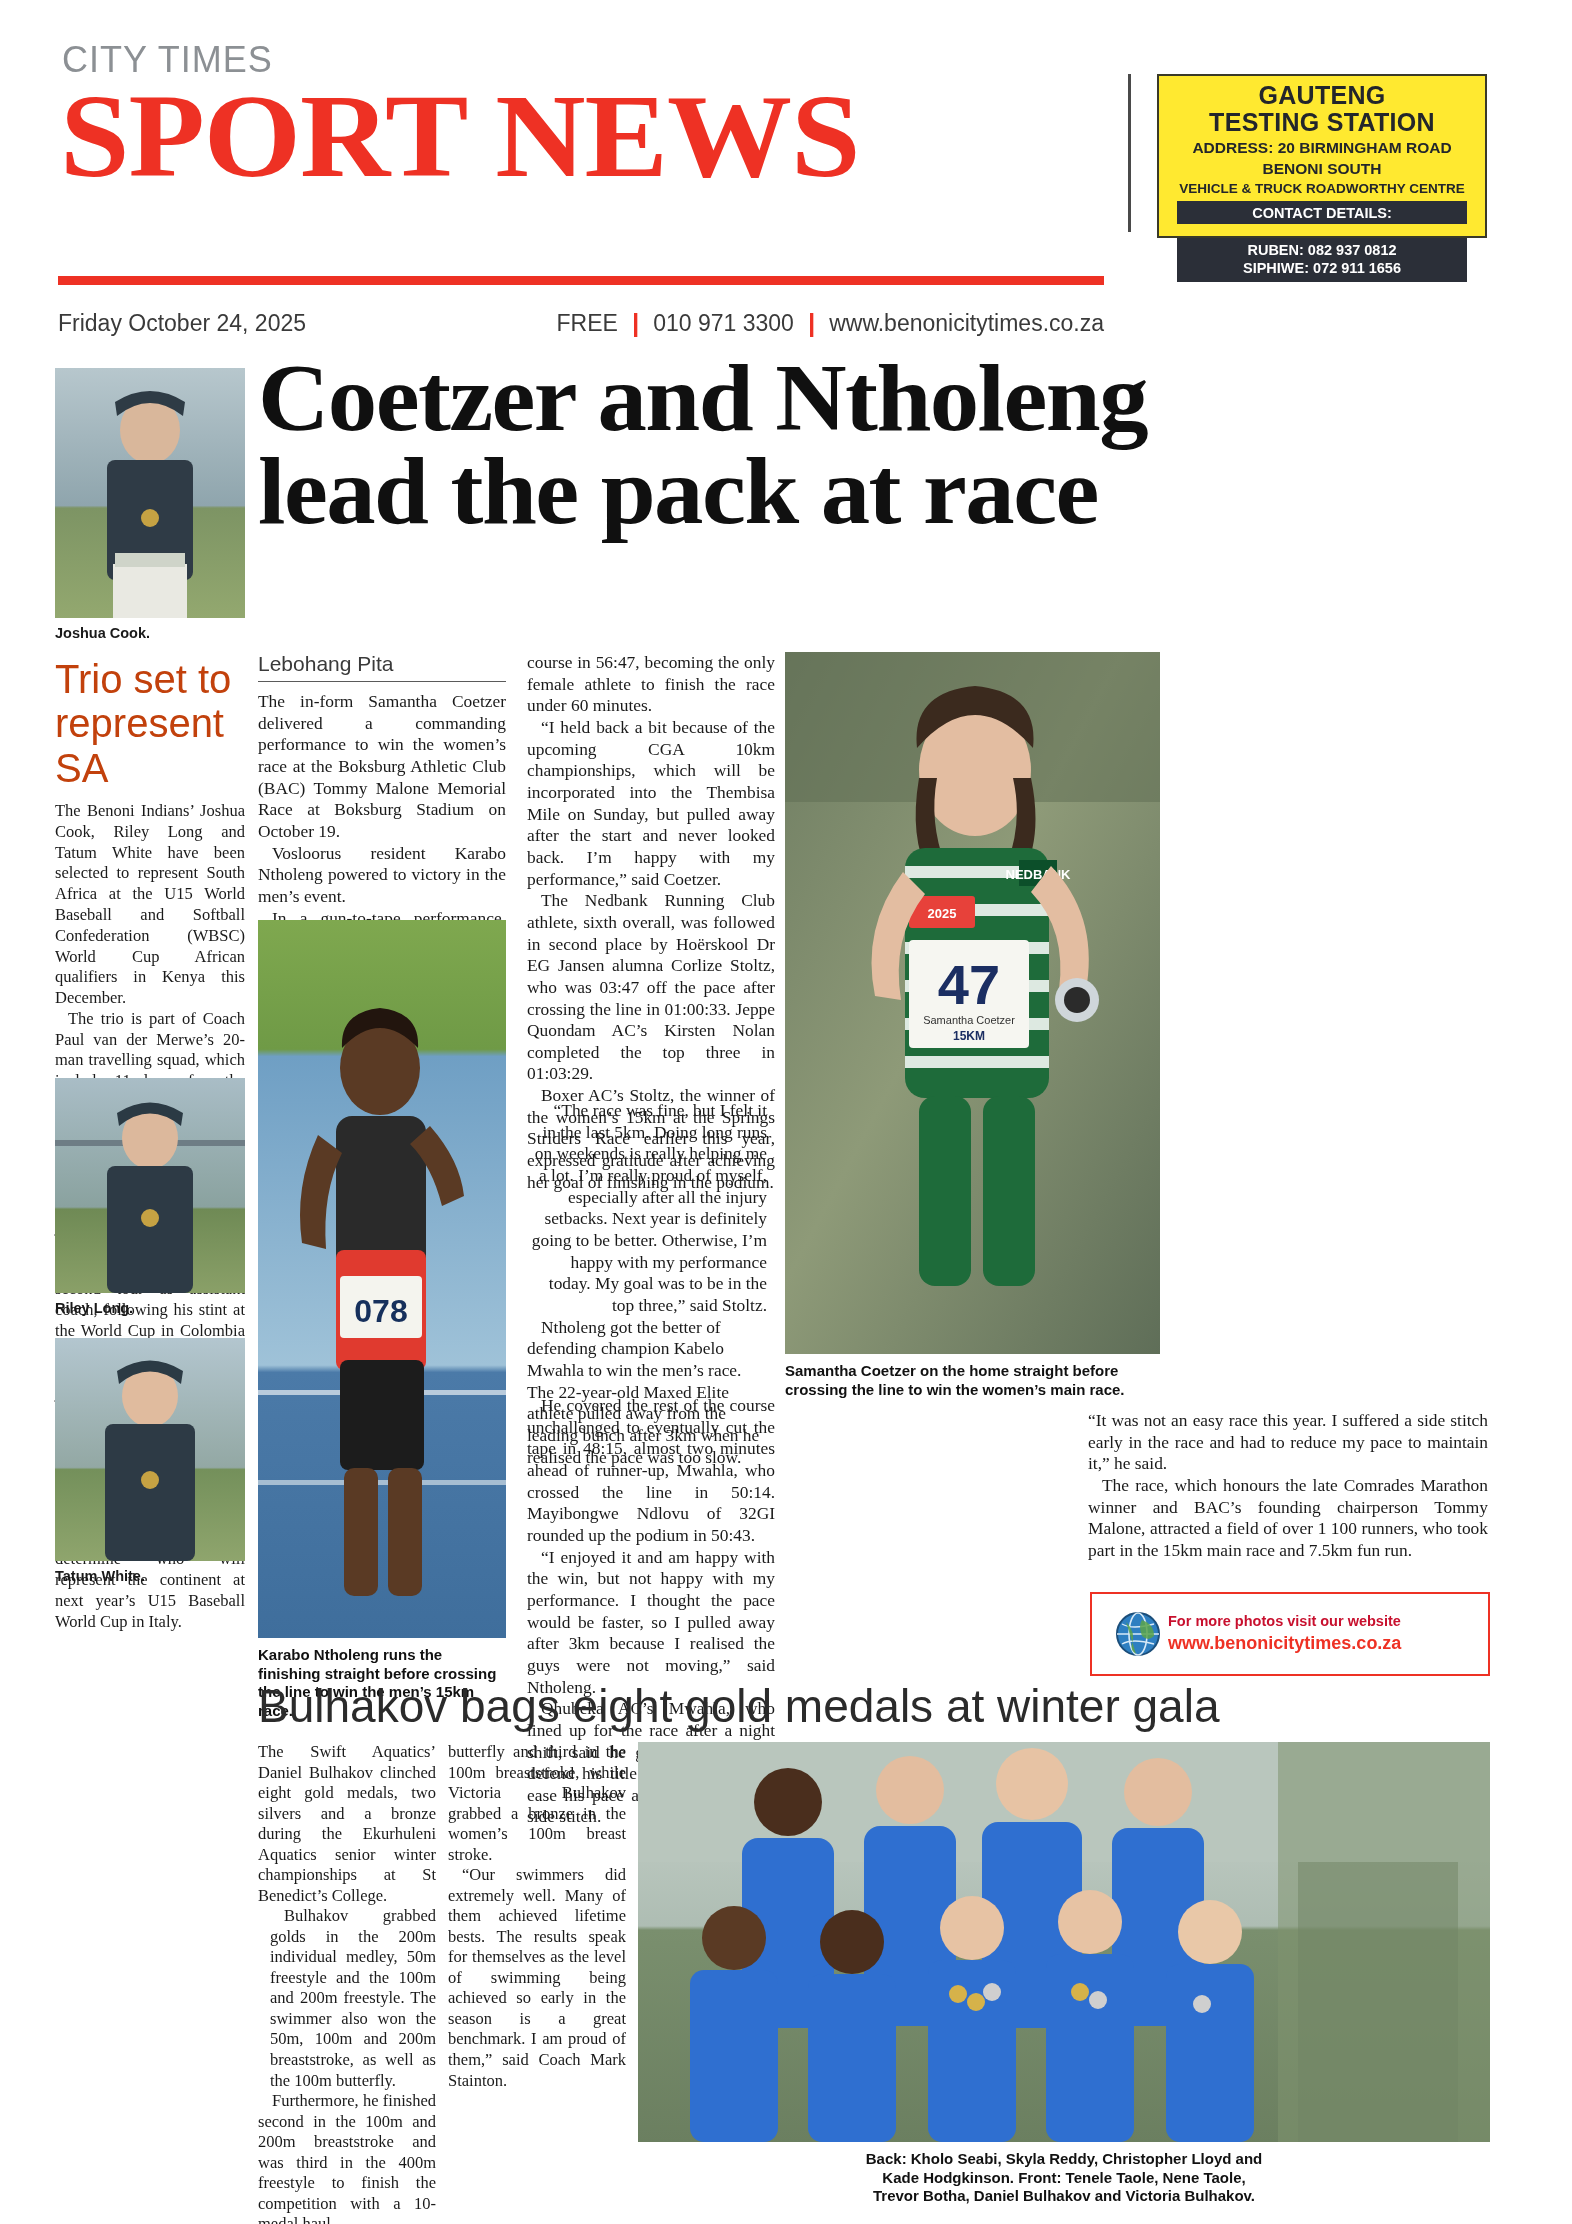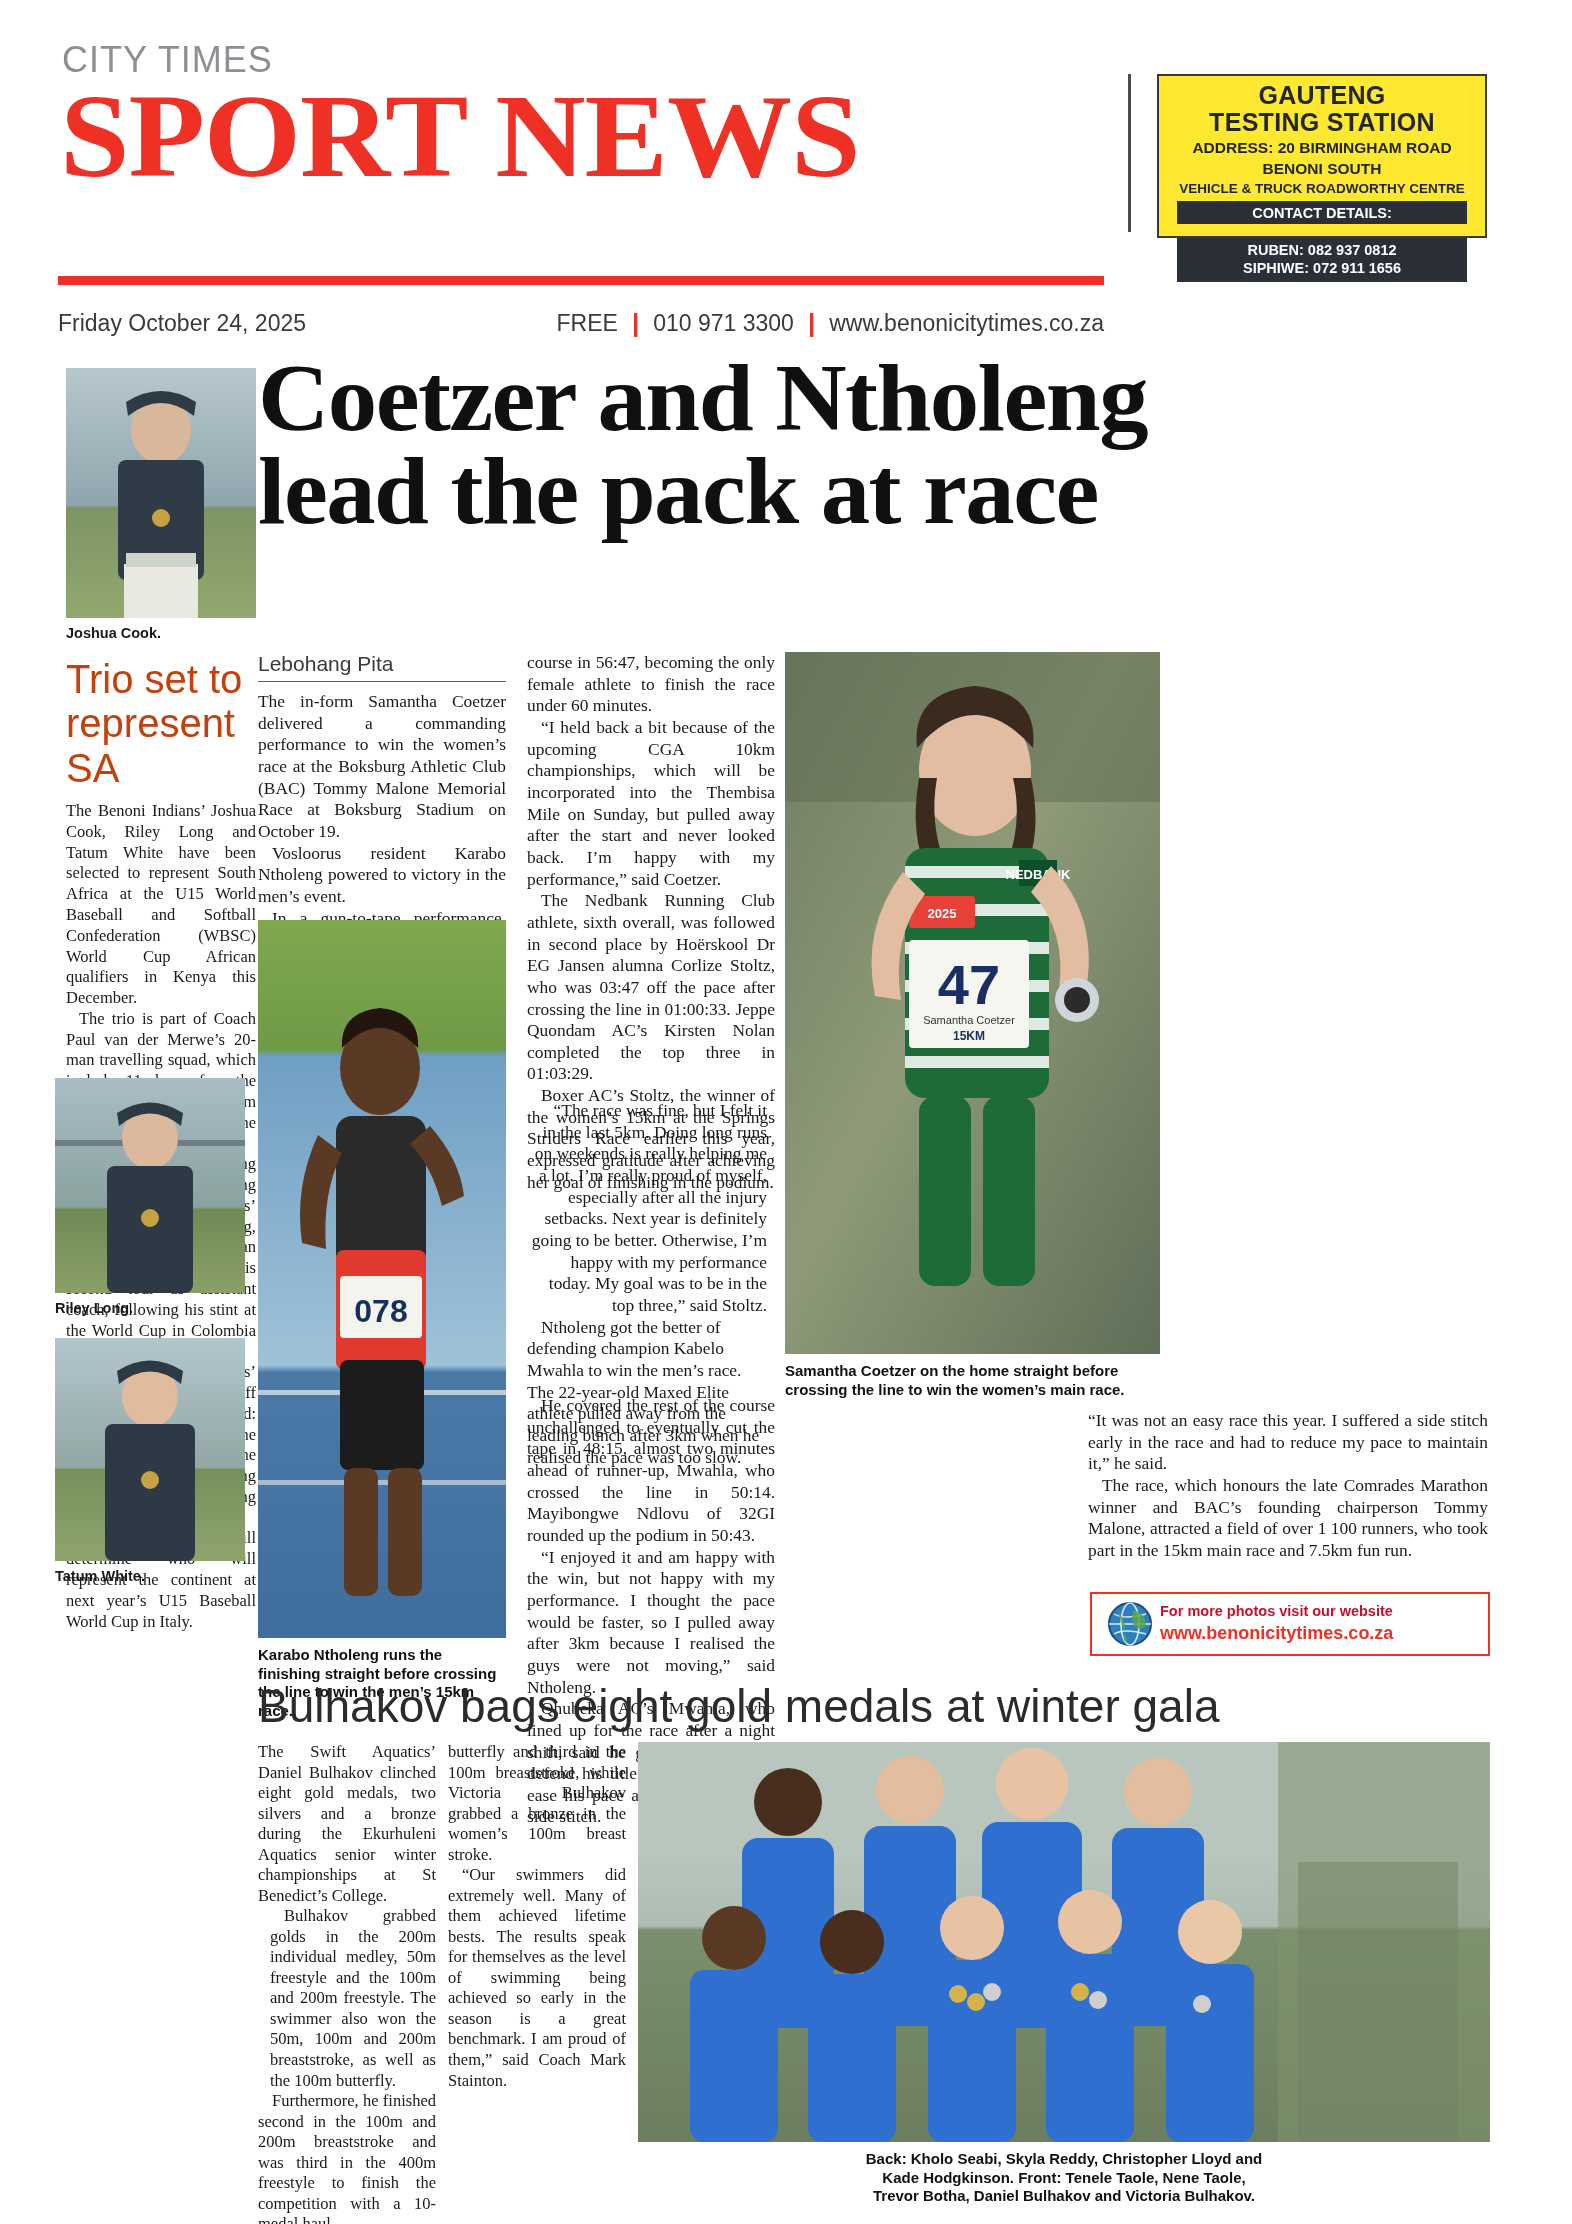--- a/index.html
+++ b/index.html
@@ -93,21 +93,21 @@
     font-weight:bold;
     font-size:95px;
     line-height:0.98;
     letter-spacing:-1.5px;
     color:#101010;
     transform:scaleX(1.04);
     transform-origin:left top;
   }
 
   
-  .rail { position:absolute; left:55px; top:368px; width:190px;margin-left:11px; }
+  .rail { position:absolute; left:55px; top:368px; width:190px; }
   .photo {
     width:100%;
     background:#cfd6d8;
     position:relative;
     overflow:hidden;
   }
   .photo-cap {
     font-family:"Liberation Sans", sans-serif;
     font-weight:bold;
     font-size:14.5px;
@@ -170,23 +170,23 @@
     font-family:"Liberation Sans", sans-serif;
     font-weight:bold;
     font-size:15px;
     line-height:1.24;
     color:#111;
   }
   .cap-center { text-align:center; }
 
   
   .morebox {
-    position:absolute; left:1090px; top:1592px; width:400px; height:64px;
+    position:absolute; left:1090px; top:1592px; width:400px; height:84px;
     border:2.5px solid #ee3124;
-    display:flex; align-items:center; padding:4px 12px;
+    display:flex; align-items:center; padding:4px 20px;
     background:#fff;
   }
   .globe { flex:0 0 52px; height:52px; position:relative; margin-right:4px; }
   .morebox .mtxt {
     font-family:"Liberation Sans", sans-serif;
     font-weight:bold; font-size:14.5px; color:#c8102e; line-height:1.2;
   }
   .morebox .murl {
     font-family:"Liberation Sans", sans-serif;
     font-weight:bold; font-size:18px; color:#ee3124; line-height:1.2; margin-top:3px;

